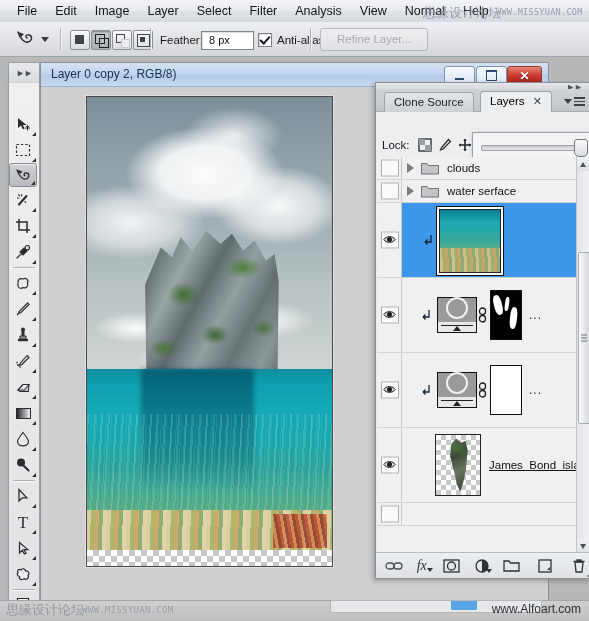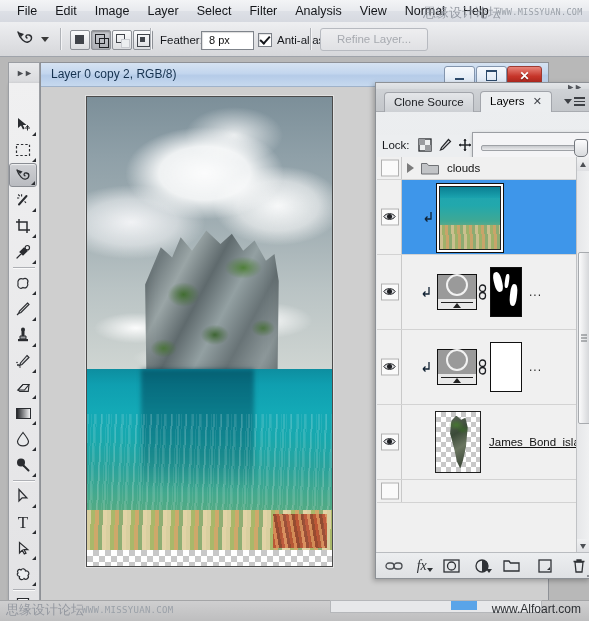--- a/index.html
+++ b/index.html
@@ -687,20 +687,32 @@
       </div>
       <span class="twisty closed"></span>
       <span class="folder">
         <svg width="18" height="14" viewBox="0 0 18 14">
           <path d="M0.5 2.5 H6 L7.5 4.5 H17.5 V13 H0.5 Z" fill="#c2c4c7" stroke="#6f7175" stroke-width="1"></path>
         </svg>
       </span>
       <span class="lname">clouds</span>
     </div>
 
+    <div class="lrow">
+      <div class="eyecell">
+        <span class="eyebox"></span>
+      </div>
+      <span class="twisty closed"></span>
+      <span class="folder">
+        <svg width="18" height="14" viewBox="0 0 18 14">
+          <path d="M0.5 2.5 H6 L7.5 4.5 H17.5 V13 H0.5 Z" fill="#c2c4c7" stroke="#6f7175" stroke-width="1"></path>
+        </svg>
+      </span>
+      <span class="lname">water serface</span>
+    </div>
 
 
 
     <div class="lrow tall sel">
       <div class="eyecell">
         <span class="eyebox">
           <svg width="13" height="12" viewBox="0 0 13 12">
             <path d="M0.8 6 C3 2.2, 10 2.2, 12.2 6 C10 9.8, 3 9.8, 0.8 6 Z" fill="#d9dadd" stroke="#1d1f23" stroke-width="1"></path>
             <circle cx="6.5" cy="6" r="2.5" fill="#1d1f23"></circle>
           </svg>

